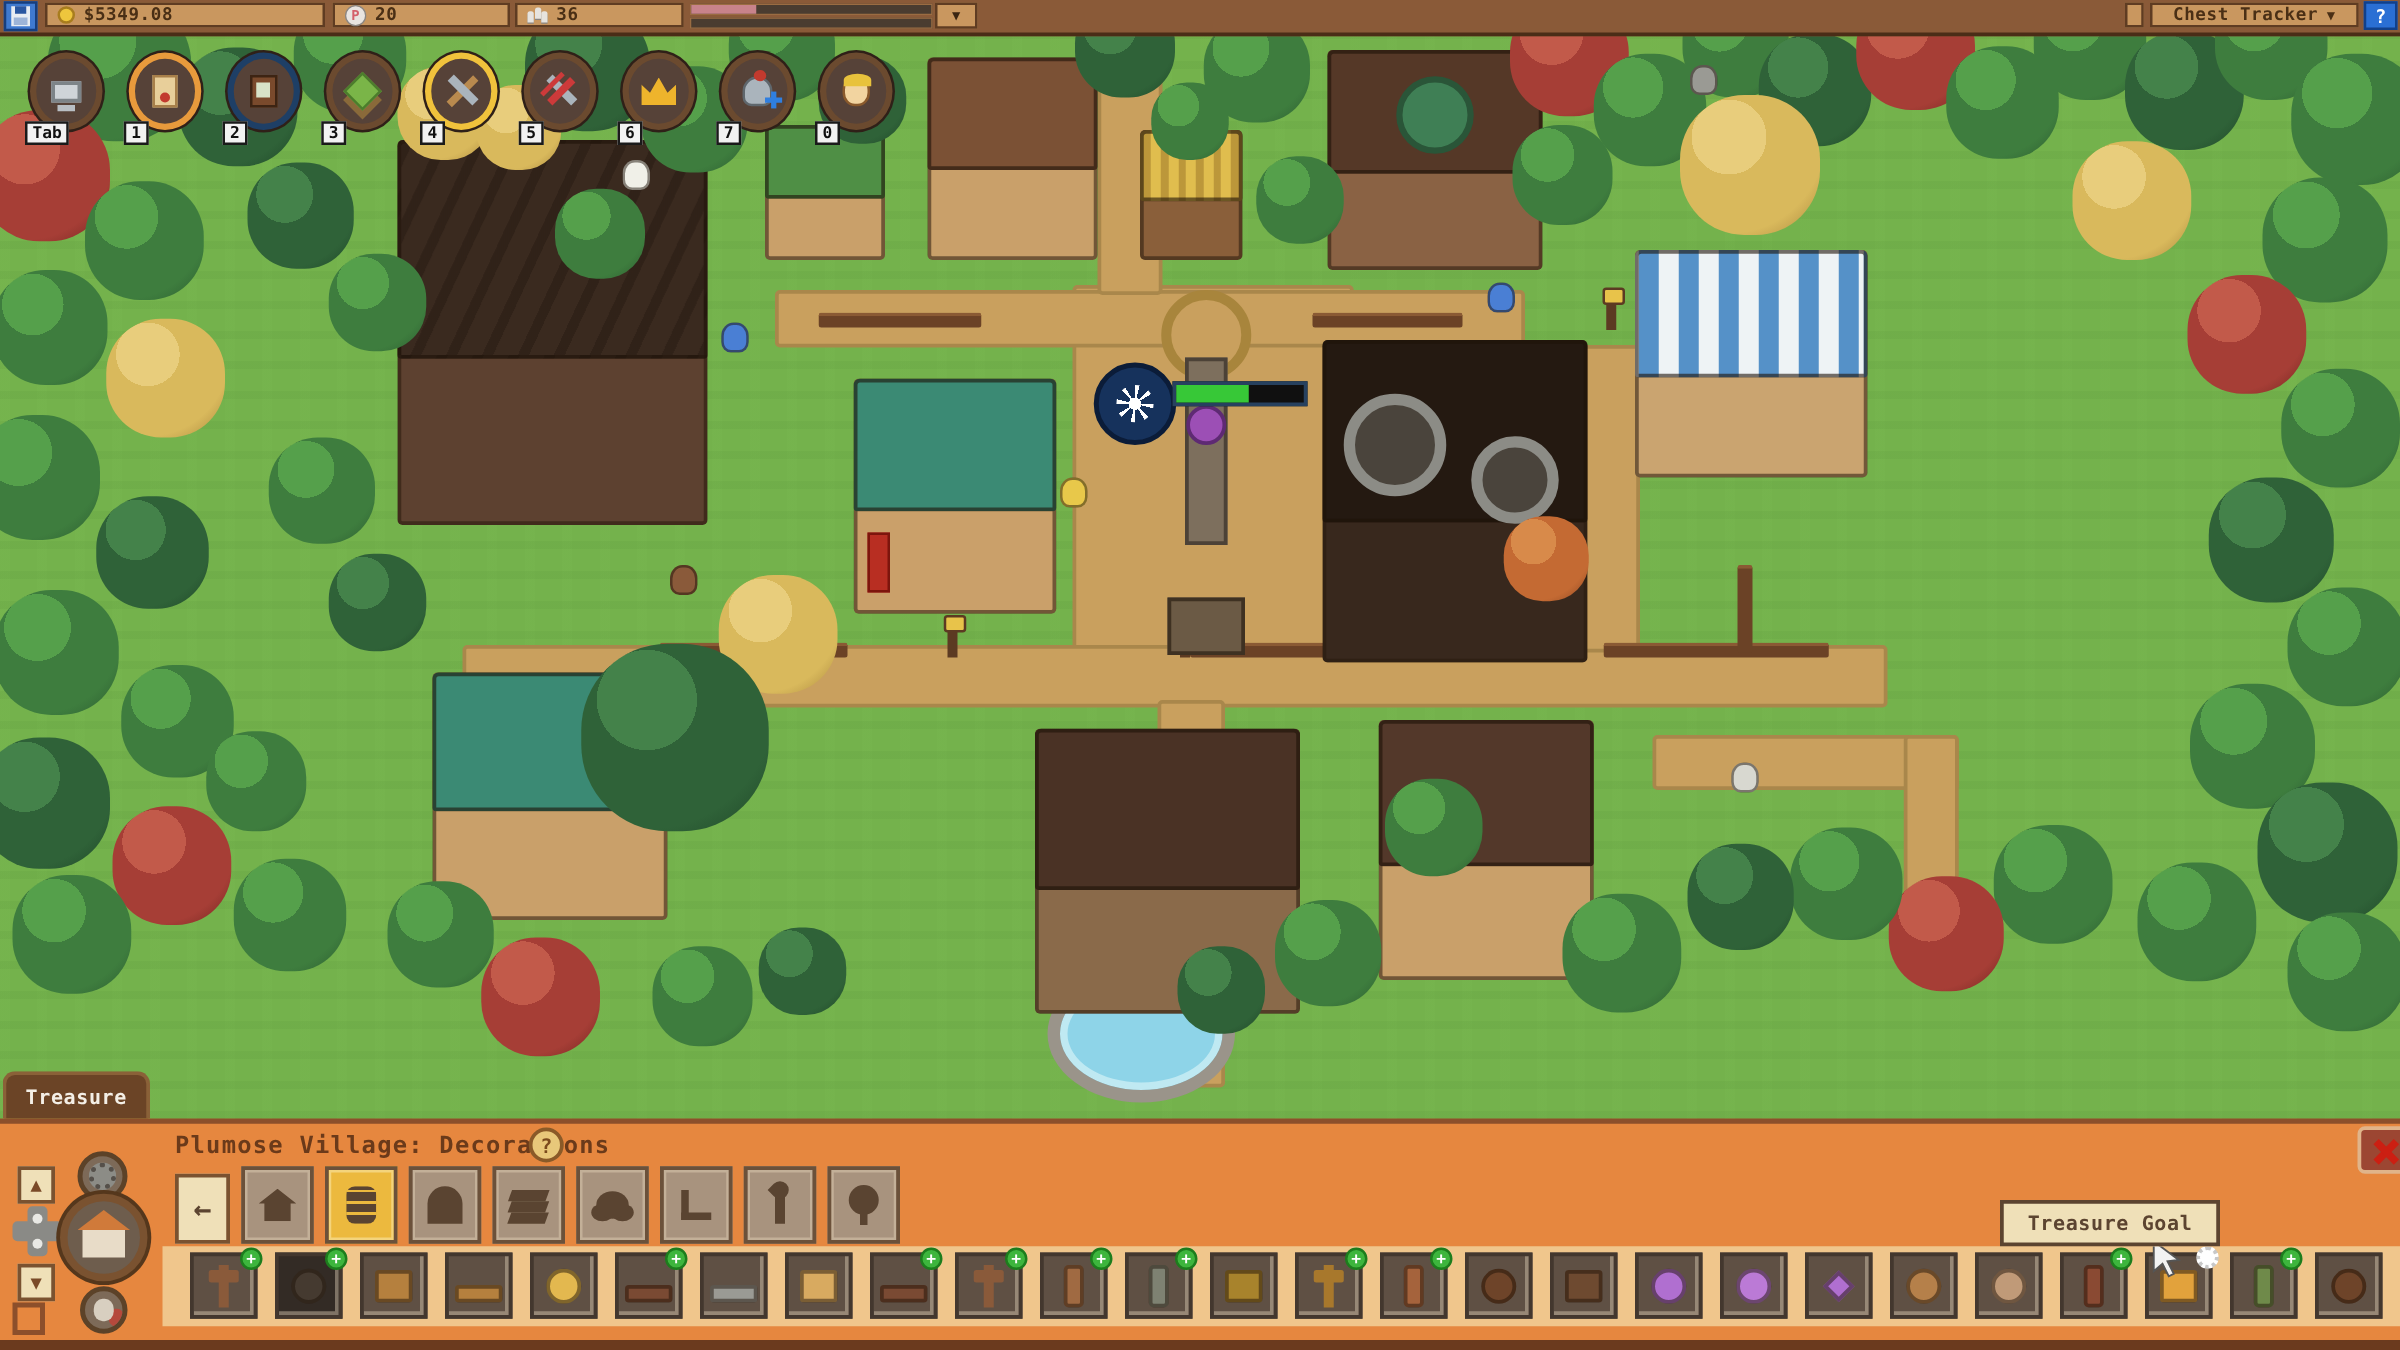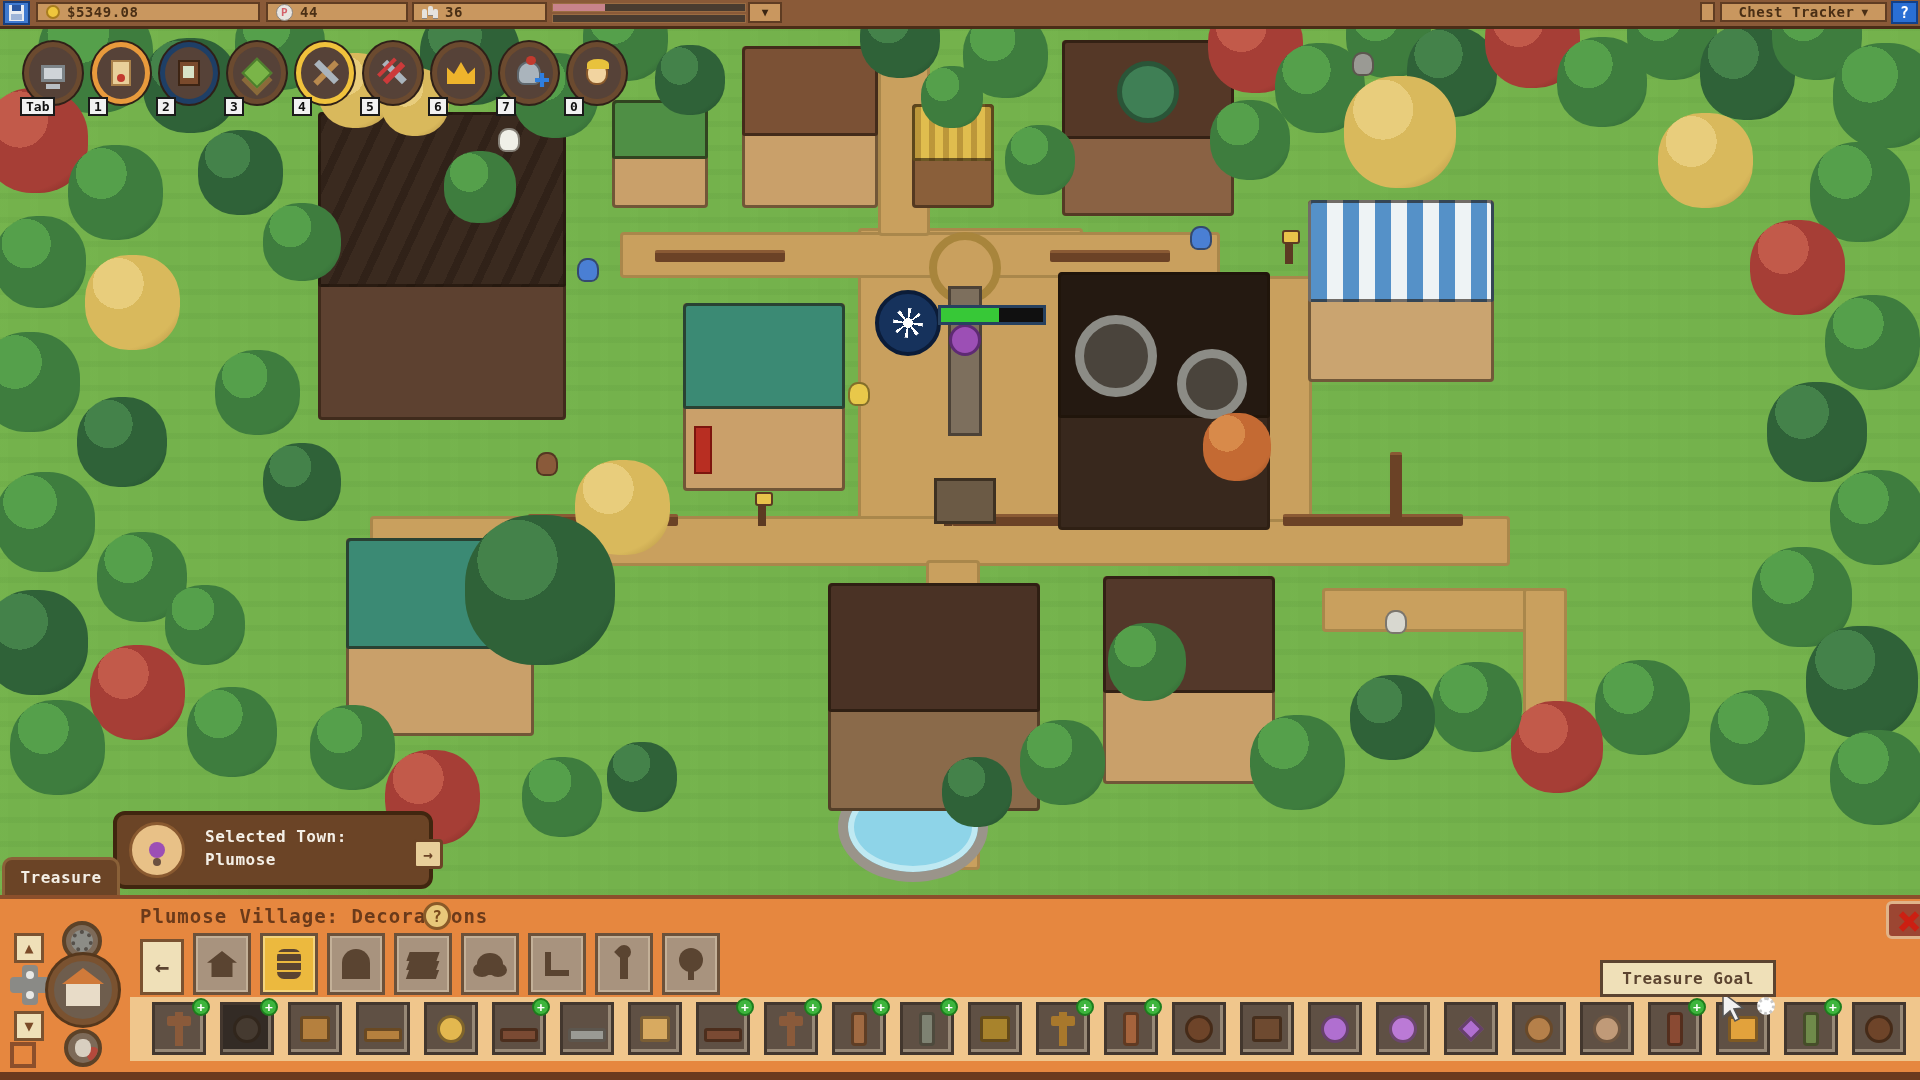--- a/index.html
+++ b/index.html
@@ -66,21 +66,21 @@
   
   .player-badge{position:absolute;left:875px;top:264px;width:58px;height:58px;border-radius:50%;
                 background:#16325c;border:4px solid #0b1c38;z-index:6;display:flex;align-items:center;justify-content:center;}
   .player-glyph{width:30px;height:30px;border-radius:50%;
                 background:radial-gradient(circle,#ffffff 0 5px,transparent 5px),
                            repeating-conic-gradient(#fff 0 14deg,transparent 14deg 45deg);}
   .healthbar{position:absolute;left:938px;top:279px;width:108px;height:20px;background:#101010;
              border:3px solid #27415f;z-index:6;box-sizing:border-box;}
   .healthfill{height:100%;background:#37c837;}
   
-  .hotbar{position:absolute;left:24px;top:16px;z-index:7;display:flex;gap:7px;text-align:center;}
+  .hotbar{position:absolute;left:24px;top:16px;z-index:7;display:flex;gap:18px;text-align:center;}
   .hb-slot{position:relative;width:61px;height:66px;}
   .hb-circle{position:absolute;left:0;top:0;width:58px;height:62px;border-radius:50%;background:#564238;
              border:5px solid #6b4a2f;box-shadow:0 0 0 2px #2f2018;box-sizing:border-box;
              display:flex;align-items:center;justify-content:center;}
   .hb-key{position:absolute;left:-4px;bottom:-8px;background:#f2f2f2;border:2px solid #1a1a1a;color:#111;
           font-size:13px;font-weight:bold;padding:0 4px;line-height:15px;z-index:2;}
   
   .hbi{position:relative;}
   .ic-computer{width:24px;height:17px;background:#cfd4d8;border:3px solid #7d8488;box-sizing:border-box;}
   .ic-computer:after{content:"";position:absolute;left:2px;top:16px;width:14px;height:5px;background:#b9bfc4;}
@@ -270,32 +270,20 @@
           <div class="hb-key">7</div>
         </div>
         <div class="hb-slot">
           <div class="hb-circle" style="border-color: rgb(107, 74, 47);">
             <div class="hbi ic-character"></div>
           </div>
           <div class="hb-key">0</div>
         </div>
       </div>
 
-    <div class="town-panel">
-      <div class="town-icon">
-        <div class="town-flower"></div>
-      </div>
-      <div class="town-text">
-        <div>Selected Town:</div>
-        <div>Plumose</div>
-      </div>
-      <div class="town-next">
-        <span>→</span>
-      </div>
-    </div>
   <div class="path" style="left: 858px; top: 202px; width: 225px; height: 335px;"></div>
       <div class="path" style="left: 620px; top: 206px; width: 600px; height: 46px;"></div>
       <div class="path" style="left: 370px; top: 490px; width: 1140px; height: 50px;"></div>
       <div class="path" style="left: 878px; top: 34px; width: 52px; height: 176px;"></div>
       <div class="path" style="left: 926px; top: 534px; width: 54px; height: 310px;"></div>
       <div class="path" style="left: 1262px; top: 250px; width: 50px; height: 246px;"></div>
       <div class="path" style="left: 1322px; top: 562px; width: 245px; height: 44px;"></div>
       <div class="path" style="left: 1523px; top: 562px; width: 44px; height: 140px;"></div>
       <div class="fence" style="left: 528px; top: 488px; width: 150px; height: 12px;"></div>
       <div class="fence" style="left: 952px; top: 488px; width: 130px; height: 12px;"></div>
@@ -423,21 +411,21 @@
   <div class="topbar">
     <div class="save-btn">
       <div class="floppy"></div>
     </div>
     <div class="tb-panel" style="left:36px;width:224px;">
       <div class="coin"></div>
       <span>$5349.08</span>
     </div>
     <div class="tb-panel" style="left:266px;width:142px;">
       <div class="pball">P</div>
-      <span>44</span>
+      <span>20</span>
     </div>
     <div class="tb-panel" style="left:412px;width:135px;">
       <div class="people">
           <i></i>
           <i></i>
           <i></i>
         </div>
       <span>36</span>
     </div>
     <div class="moodbar">

